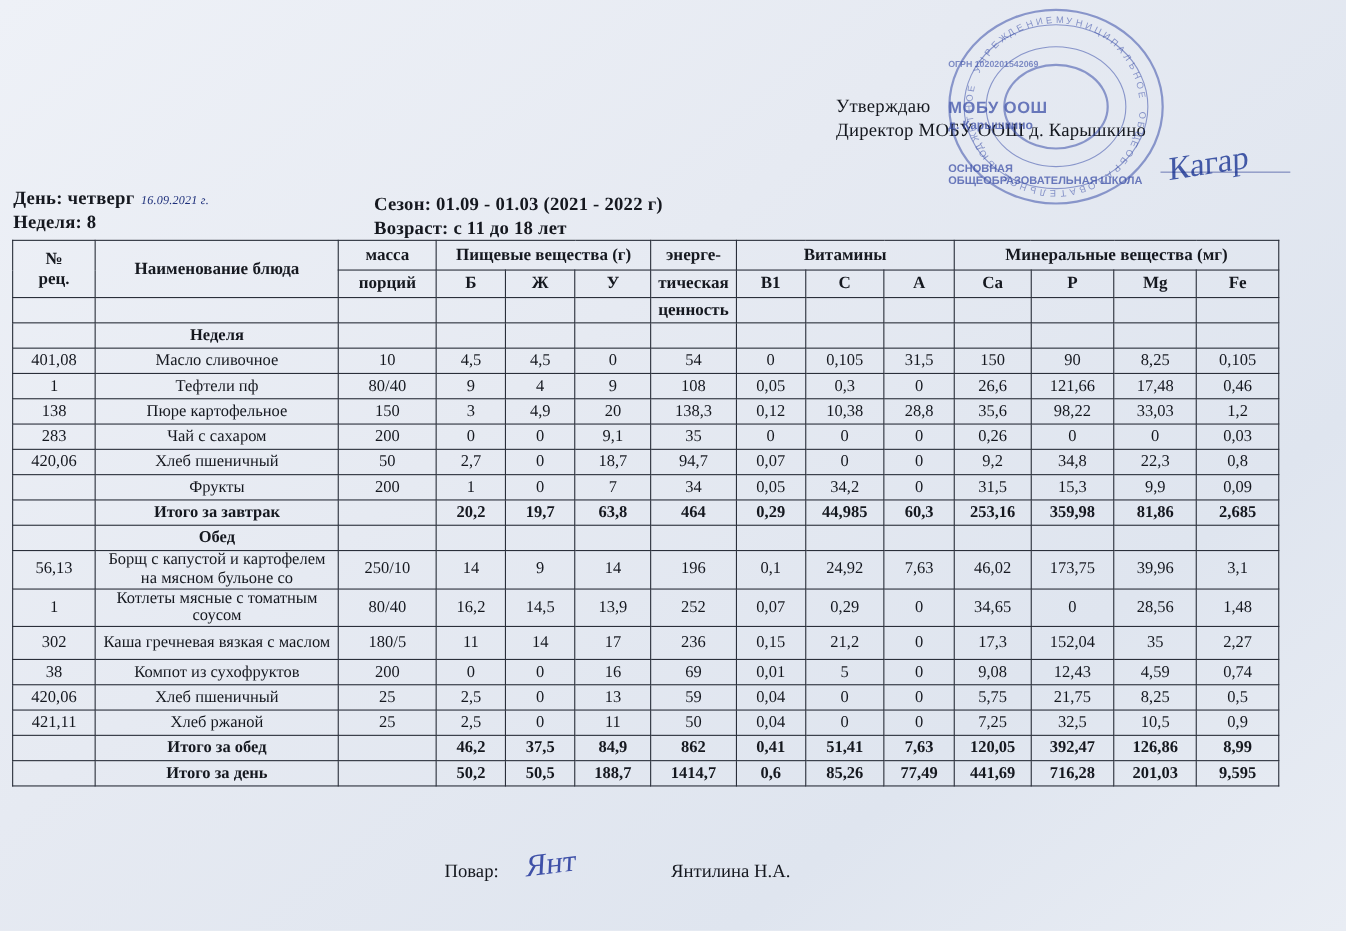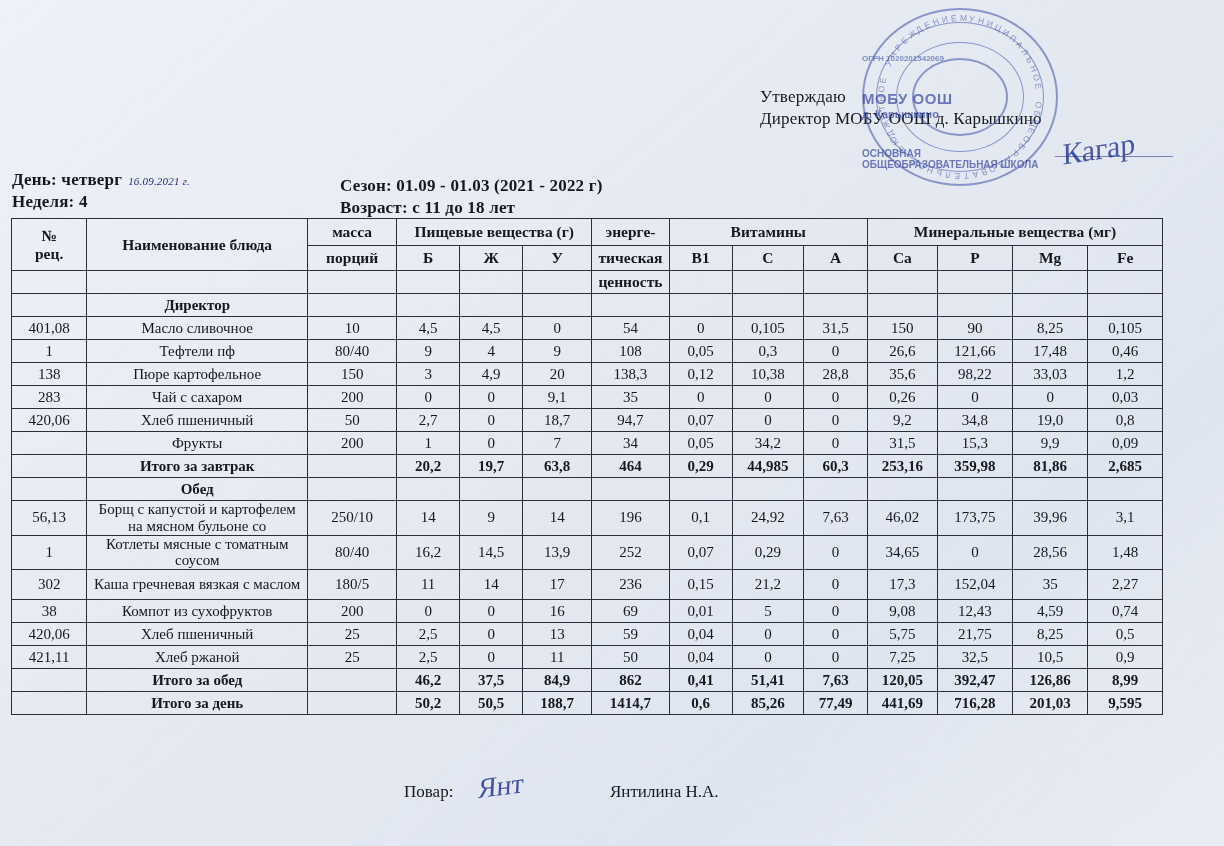--- a/index.html
+++ b/index.html
@@ -241,21 +241,21 @@
       <span style="transform: rotate(243.333deg) translate(84px) rotate(90deg);">Е</span>
       <span style="transform: rotate(250deg) translate(84px) rotate(90deg);">Н</span>
       <span style="transform: rotate(256.667deg) translate(84px) rotate(90deg);">И</span>
       <span style="transform: rotate(263.333deg) translate(84px) rotate(90deg);">Е</span>
     </div>
   </div>
 
 <div class="meta meta-day">
   <span>День: четверг</span><span class="hand-date">16.09.2021 г.</span>
 </div>
-<div class="meta meta-week">Неделя: 4</div>
+<div class="meta meta-week">Неделя: 8</div>
 <div class="meta meta-season">Сезон: 01.09 - 01.03 (2021 - 2022 г)</div>
 <div class="meta meta-age">Возраст: с 11 до 18 лет</div>
 
 <table class="menu">
   <colgroup>
     <col style="width:78px">
     <col style="width:232px">
     <col style="width:92px">
     <col style="width:66px">
     <col style="width:66px">
@@ -309,21 +309,21 @@
       <th></th>
       <th></th>
       <th></th>
       <th></th>
       <th></th>
     </tr>
   </thead>
   <tbody id="menu-body">
       <tr>
         <td></td>
-        <td class="c-name" style="font-weight: bold;">Директор</td>
+        <td class="c-name" style="font-weight: bold;">Неделя</td>
         <td></td>
         <td></td>
         <td></td>
         <td></td>
         <td></td>
         <td></td>
         <td></td>
         <td></td>
         <td></td>
         <td></td>
@@ -400,21 +400,21 @@
         <td>50</td>
         <td>2,7</td>
         <td>0</td>
         <td>18,7</td>
         <td>94,7</td>
         <td>0,07</td>
         <td>0</td>
         <td>0</td>
         <td>9,2</td>
         <td>34,8</td>
-        <td>19,0</td>
+        <td>22,3</td>
         <td>0,8</td>
       </tr>
       <tr>
         <td class="c-num"></td>
         <td class="c-name">Фрукты</td>
         <td>200</td>
         <td>1</td>
         <td>0</td>
         <td>7</td>
         <td>34</td>

